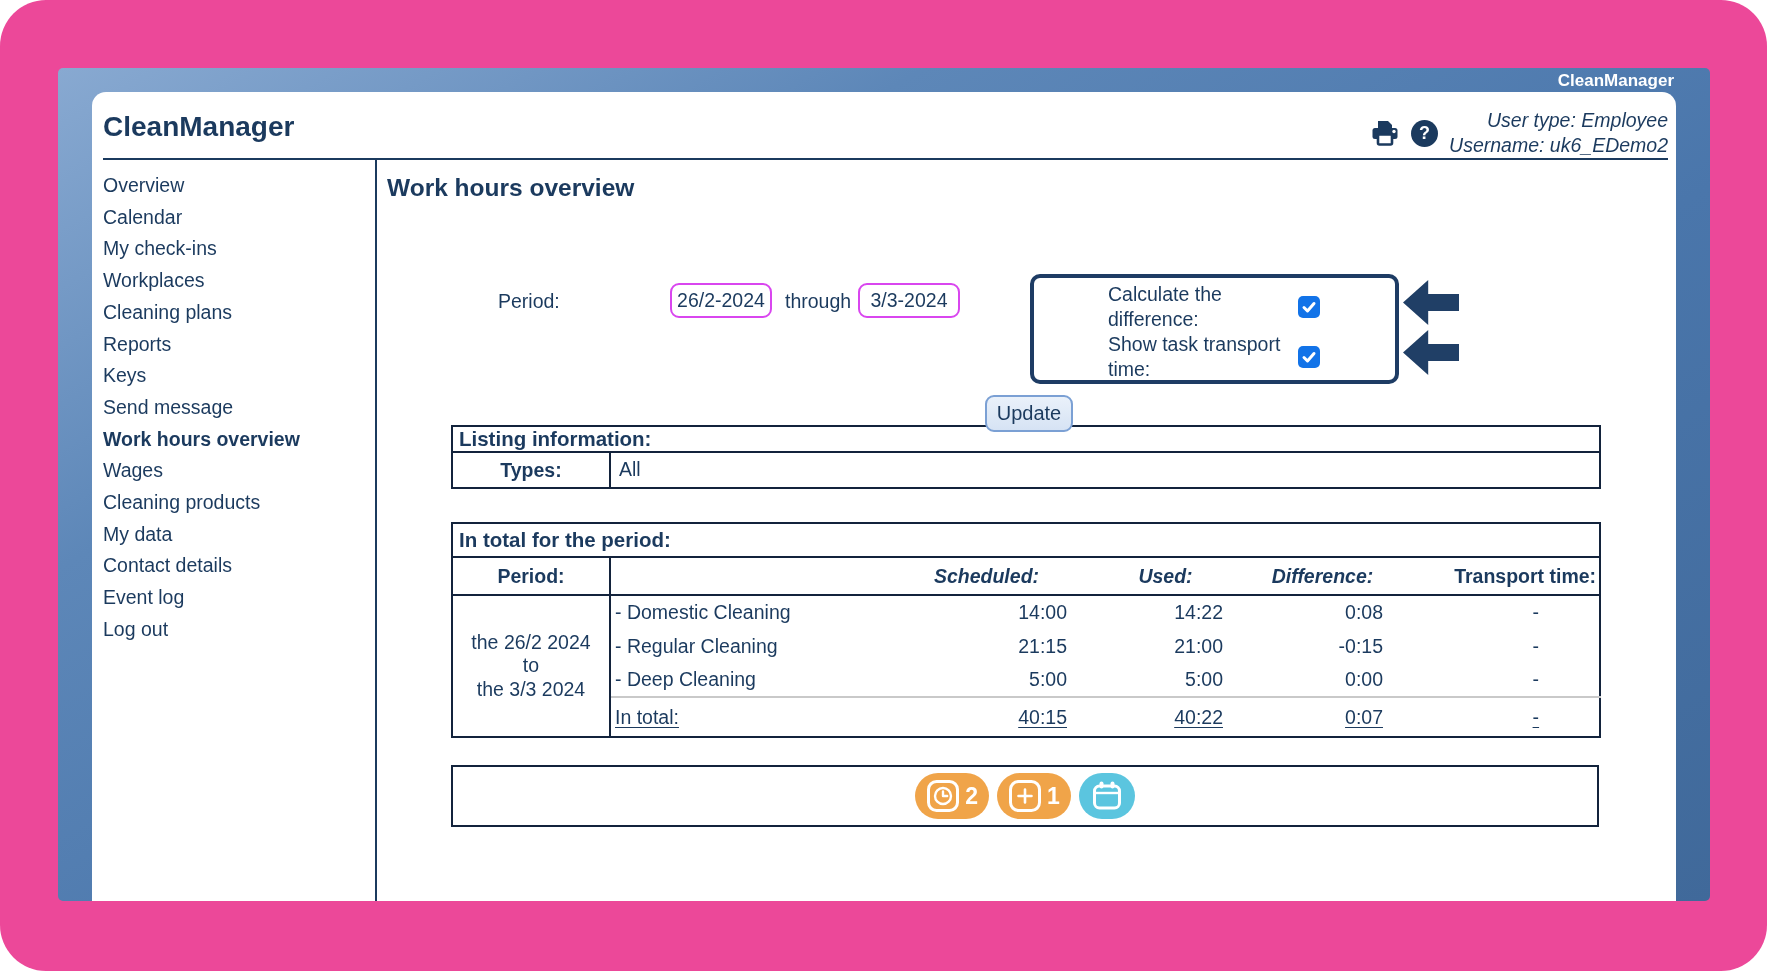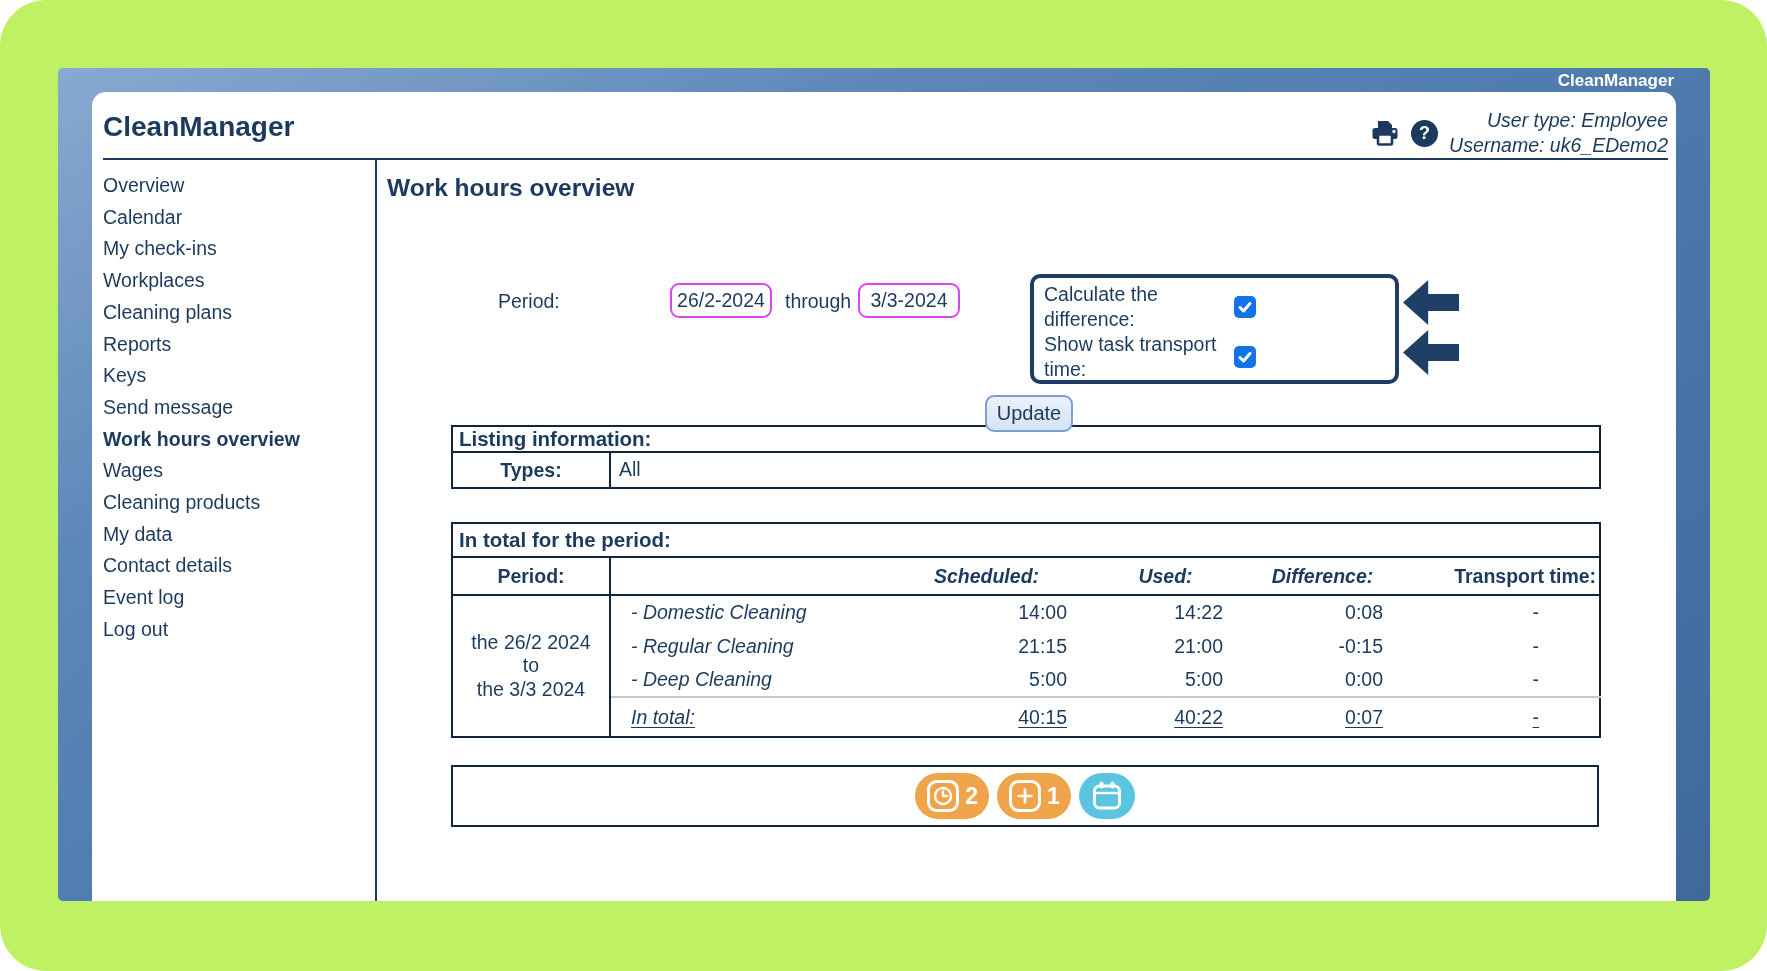--- a/index.html
+++ b/index.html
@@ -1,19 +1,19 @@
 <!DOCTYPE html>
 <html><head>
 <meta charset="utf-8">
 <style>
   * { box-sizing: border-box; margin: 0; padding: 0; }
   html,body { width:1767px; height:971px; background:#ffffff; overflow:hidden;
               font-family:"Liberation Sans","DejaVu Sans",sans-serif; }
   .frame { position:absolute; left:0; top:0; width:1767px; height:971px;
-           background:#bef264; border-radius:46px; }
+           background:#ec4899; border-radius:46px; }
   .window { position:absolute; left:58px; top:68px; width:1652px; height:833px;
             background:linear-gradient(150deg,#88a9d1 0%,#5d87b8 28%,#4a76ab 60%,#40699a 100%);
             border-radius:5px; }
   .titlebar-text { position:absolute; top:1px; right:36px; color:#ffffff;
                    font-size:17px; font-weight:bold; line-height:23px; }
   .page { position:absolute; left:34px; top:24px; width:1584px; height:809px;
           background:#ffffff; border-radius:14px 14px 0 0; color:#1b3a5e; }
   
   .page-header { position:relative; height:68px; }
   .app-title { position:absolute; left:11px; top:19px; font-size:28px; font-weight:bold; }
@@ -36,21 +36,21 @@
   .period-label { left:121px; top:88px; }
   .date-input { position:absolute; top:81px; width:102px; height:35px; text-align:center;
                 font-size:19.5px; color:#1b3a5e; background:#fff; border:2px solid #d946ef;
                 border-radius:9px; font-family:inherit; }
   .date-from { left:293px; }
   .through { left:408px; top:88px; }
   .date-to { left:481px; }
   .opt-panel { position:absolute; left:653px; top:72px; width:369px; height:110px;
                border:4px solid #1e3c64; border-radius:10px; background:#fff;
                padding:4px 11px 0 10px; }
-  .opt-row { display:flex; justify-content:flex-start; align-items:center; height:50px; }
+  .opt-row { display:flex; justify-content:center; align-items:center; height:50px; }
   .opt-label { width:190px; font-size:19.5px; line-height:25px; }
   .checkbox { width:22px; height:22px; border-radius:5px; background:#1273e8;
               display:flex; align-items:center; justify-content:center; }
   .arrow { position:absolute; left:1026px; width:56px; height:45px; background:#203f66;
            clip-path:polygon(0 50%,45% 0,45% 31%,100% 31%,100% 69%,45% 69%,45% 100%); }
   .arrow1 { top:78px; } .arrow2 { top:128px; }
   .update-btn { position:absolute; left:608px; top:193px; width:88px; height:37px;
                 background:linear-gradient(#eaf1fa,#d6e3f4); border:2px solid #7ba0d4;
                 border-radius:9px; font-size:20px; color:#1b3a5e; font-family:inherit; cursor:pointer; }
   
@@ -64,21 +64,21 @@
   .listing-table .label-cell { text-align:center; font-weight:bold; border-right:2px solid #13233c; }
   .listing-table .value-cell { padding-left:8px; line-height:23.5px; }
   .listing-table .row-emp td { height:64px; border-bottom:2px solid #13233c; }
   .listing-table .row-types td { height:36px; }
   .totals-table { margin-top:33px; }
   .totals-table th { font-weight:bold; height:38px; border-bottom:2px solid #13233c; }
   .th-period { text-align:center; border-right:2px solid #13233c; }
   .th-num { text-align:center; padding-right:5px;font-style:italic; }
   .th-trans { text-align:right; padding-right:3px; }
   .period-cell { text-align:center; line-height:23.5px; border-right:2px solid #13233c; }
-  .task-cell { padding-left:20px;font-style:italic; }
+  .task-cell { padding-left:4px; }
   .totals-table td { height:34px; }
   .num-sched { text-align:right; padding-right:37px; }
   .num-used  { text-align:right; padding-right:9px; }
   .num-diff  { text-align:right; padding-right:35px; }
   .num-trans { text-align:right; padding-right:60px; }
   .total-row td { border-top:2px solid #c9c9c9; height:40px; }
   .total-row .u { text-decoration:underline; text-underline-offset:3px; cursor:pointer; }
   
   .bottom-bar { width:1148px; margin:27px 0 0 74px; height:62px; border:2px solid #13233c;
                 display:flex; align-items:center; justify-content:center; gap:8px; }

